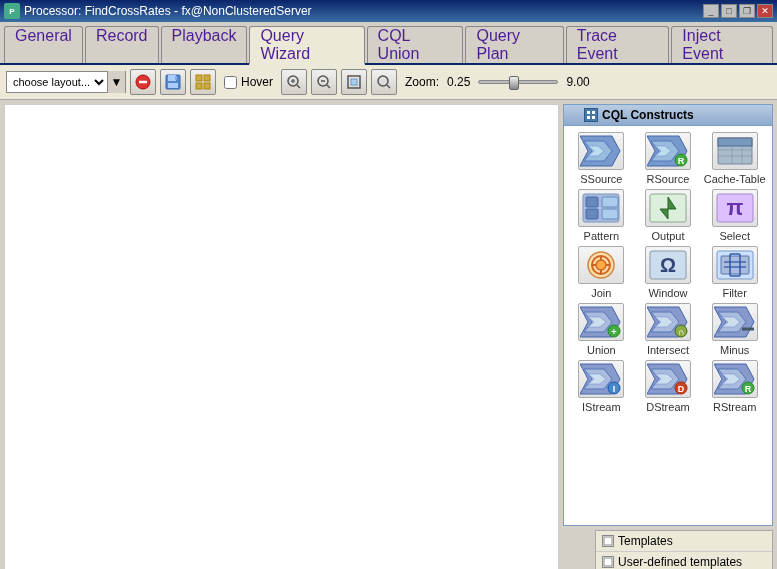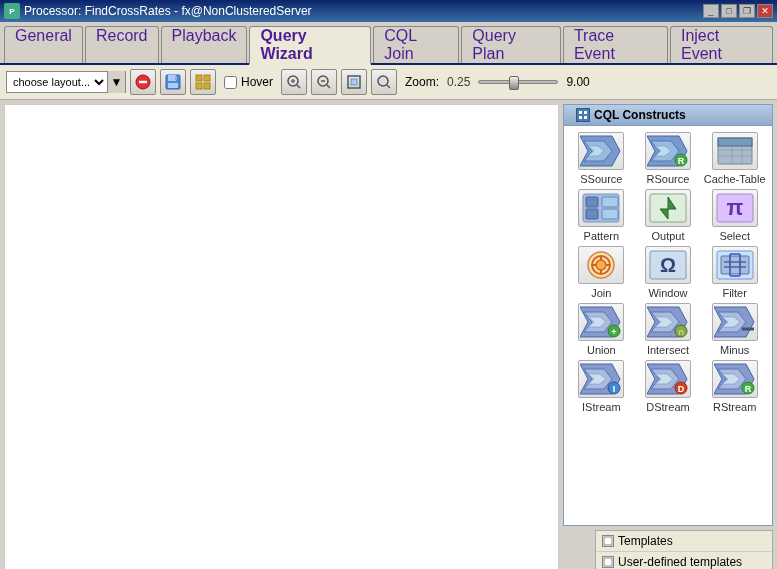--- a/index.html
+++ b/index.html
@@ -57,21 +57,21 @@
       background: #d4d0c8;
       border: 1px solid #888;
       border-bottom: none;
       cursor: pointer;
       font-size: 16px;
       color: #4c1d95;
       border-radius: 3px 3px 0 0;
     }
     .tab.active {
       background: #ece9d8;
-      font-weight: bold;
+      font-weight: normal;
       border-bottom: 2px solid #ece9d8;
       z-index: 1;
       margin-bottom: -2px;
     }
     .toolbar {
       display: flex;
       align-items: center;
       padding: 4px 6px;
       background: #ece9d8;
       border-bottom: 1px solid #aaa;
@@ -156,21 +156,21 @@
       gap: 4px;
     }
     .constructs-panel {
       border: 1px solid #7a9ec4;
       background: white;
       flex: 1;
     }
     .panel-header {
       background: linear-gradient(to bottom, #b8cce4, #8faacc);
       border-bottom: 1px solid #7a9ec4;
-      padding: 3px 12px;
+      padding: 3px 20px;
       font-weight: bold;
       font-size: 12px;
       display: flex;
       align-items: center;
       gap: 4px;
     }
     .panel-header-icon {
       width: 14px; height: 14px;
       background: #4a7aaa;
       border: 1px solid #2a5a8a;
@@ -245,21 +245,21 @@
     <div class="title-btn">❐</div>
     <div class="title-btn" style="background:#c04040; color:white;">✕</div>
   </div>
 </div>
 
 <div class="tab-bar">
   <div class="tab">General</div>
   <div class="tab">Record</div>
   <div class="tab">Playback</div>
   <div class="tab active">Query Wizard</div>
-  <div class="tab">CQL Join</div>
+  <div class="tab">CQL Union</div>
   <div class="tab">Query Plan</div>
   <div class="tab">Trace Event</div>
   <div class="tab">Inject Event</div>
 </div>
 
 <div class="toolbar">
   <div class="layout-select">
     <select style="width:100px;">
       <option>choose layout...</option>
     </select>
@@ -318,21 +318,21 @@
   </div>
   <div class="toolbar-btn">
     <svg width="16" height="16" viewBox="0 0 16 16">
       <circle cx="7" cy="7" r="5" fill="#ddd" stroke="#555" stroke-width="1.5"></circle>
       <line x1="11" y1="11" x2="14" y2="14" stroke="#555" stroke-width="1.5"></line>
     </svg>
   </div>
 
   <div class="zoom-area">
     <span>Zoom:</span>
-    <span style="color:#404040; font-size:12px;">0.25</span>
+    <span style="color:#000000; font-size:12px;">0.25</span>
     <div style="position:relative; display:flex; align-items:center;">
       <div class="zoom-slider">
         <div class="zoom-thumb"></div>
       </div>
     </div>
     <span style="font-size:12px;">9.00</span>
   </div>
 </div>
 
 <div class="content-area">

